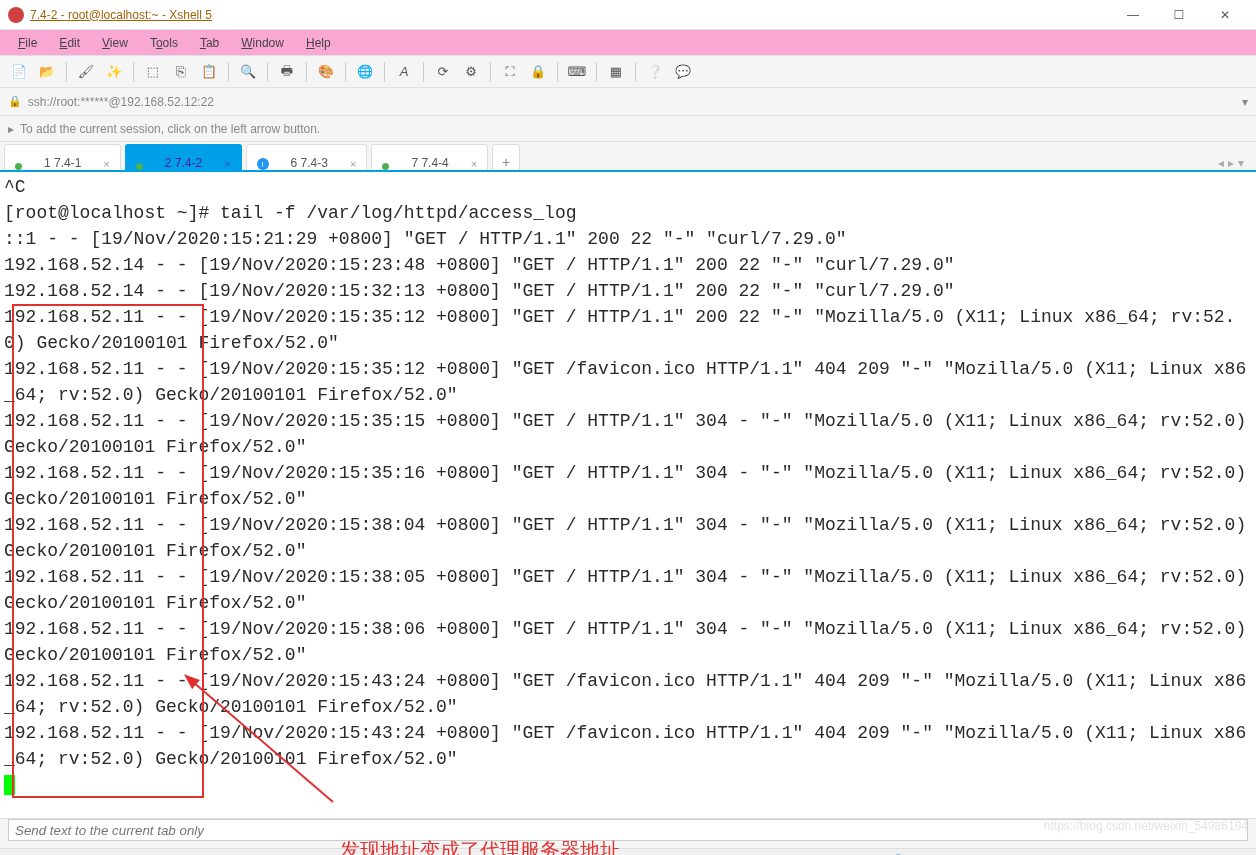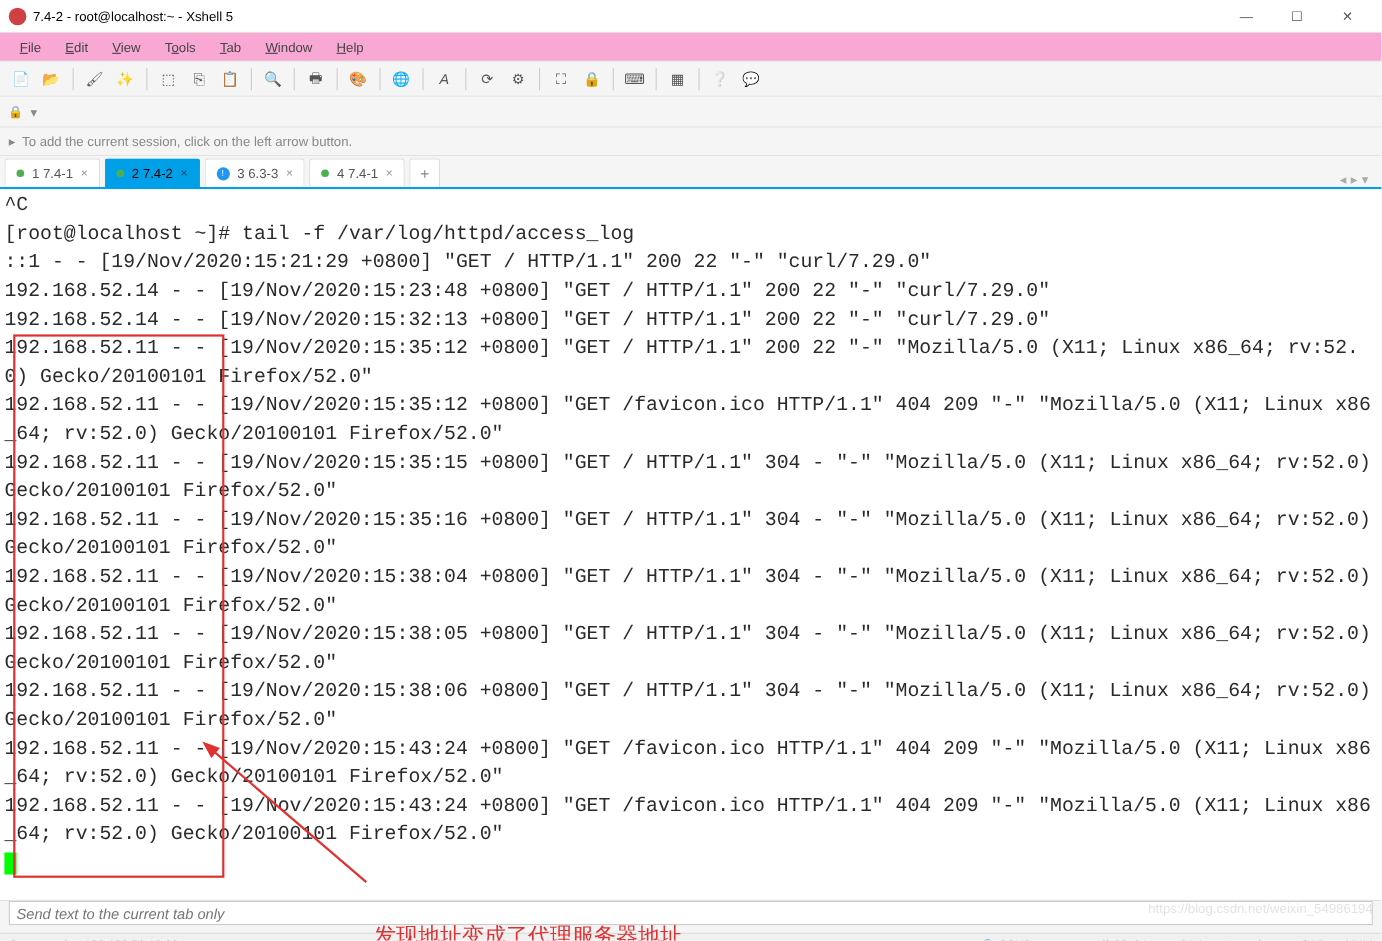--- a/index.html
+++ b/index.html
@@ -1,36 +1,36 @@
 <!DOCTYPE html>
 <html><head>
 <meta charset="utf-8">
 <style>
 * { margin: 0; padding: 0; box-sizing: border-box; }
 body { font-family: "Segoe UI", Tahoma, sans-serif; font-size: 12px; background: #f0f0f0; width: 1256px; height: 855px; overflow: hidden; position: relative; }
 .titlebar { height: 30px; background: #fff; display: flex; align-items: center; padding: 0 8px; border-bottom: 1px solid #e0e0e0; }
 .titlebar .app-icon { width: 16px; height: 16px; background: #d04040; border-radius: 50%; margin-right: 6px; }
-.titlebar .title { flex: 1; color: #000000; }
+.titlebar .title { flex: 1; color: #a16207; text-decoration: underline; }
 .titlebar .winbtns { display: flex; gap: 0; }
 .titlebar .winbtn { width: 46px; height: 30px; display: flex; align-items: center; justify-content: center; color: #555; }
 .menubar { height: 26px; background: #f9a8d4; display: flex; align-items: center; padding: 0 8px; gap: 2px; border-bottom: 1px solid #e0e0e0; }
 .menubar .menu { padding: 3px 10px; color: #444; }
 .menubar .menu .ul { text-decoration: underline; }
 .toolbar { height: 32px; background: #f5f5f5; display: flex; align-items: center; padding: 0 8px; gap: 6px; border-bottom: 1px solid #e0e0e0; }
 .toolbar .tbtn { width: 22px; height: 22px; display: flex; align-items: center; justify-content: center; color: #555; font-size: 13px; }
 .toolbar .sep { width: 1px; height: 20px; background: #ccc; margin: 0 2px; }
 .addrbar { height: 28px; background: #f5f5f5; display: flex; align-items: center; padding: 0 8px; border-bottom: 1px solid #e0e0e0; }
 .addrbar .lock { color: #888; margin-right: 6px; font-size: 11px; }
 .addrbar .addr { color: #888; flex: 1; }
 .addrbar .dd { color: #888; }
 .hintbar { height: 26px; background: #f5f5f5; display: flex; align-items: center; padding: 0 8px; border-bottom: 1px solid #e0e0e0; color: #888; }
 .hintbar .hicon { margin-right: 6px; }
 .tabbar { height: 30px; background: #f5f5f5; display: flex; align-items: flex-end; padding: 0 4px; border-bottom: 2px solid #00a0e9; }
-.tab { height: 26px; display: flex; align-items: center; padding: 0 10px; gap: 7px; background: #fff; border: 1px solid #ddd; border-bottom: none; margin-right: 4px; color: #555; border-radius: 3px 3px 0 0; }
-.tab.active { background: #00a0e9; color: #000000; border-color: #00a0e9; }
+.tab { height: 26px; display: flex; align-items: flex-end; padding: 0 10px; gap: 22px; background: #fff; border: 1px solid #ddd; border-bottom: none; margin-right: 4px; color: #555; border-radius: 3px 3px 0 0; }
+.tab.active { background: #00a0e9; color: #4c1d95; border-color: #00a0e9; }
 .tab .dot { width: 7px; height: 7px; border-radius: 50%; }
 .tab .dot.green { background: #4caf50; }
 .tab .dot.blue { background: #2196f3; color:#fff; font-size:8px; display:flex;align-items:center;justify-content:center;width:12px;height:12px;}
 .tab .close { color: inherit; opacity: 0.6; font-size: 11px; }
 .tab.plus { width: 28px; justify-content: center; font-size: 14px; color: #888; }
 .tabnav { margin-left: auto; display: flex; align-items: center; gap: 4px; color: #aaa; padding-right: 8px; }
 .terminal { background: #fff; font-family: "Consolas", "Courier New", monospace; font-size: 18px; line-height: 26px; padding: 2px 4px; color: #2a2a2a; white-space: pre-wrap; word-break: break-all; height: 646px; overflow: hidden; position: relative; }
 .cursor { display: inline-block; width: 11px; height: 20px; background: #00ff00; vertical-align: text-bottom; }
 .redbox { position: absolute; border: 2px solid #e03030; pointer-events: none; }
 .arrow-svg { position: absolute; pointer-events: none; }
@@ -96,20 +96,21 @@
   <div class="tbtn">⌨</div>
   <div class="sep"></div>
   <div class="tbtn">▦</div>
   <div class="sep"></div>
   <div class="tbtn">❔</div>
   <div class="tbtn">💬</div>
 </div>
 
 <div class="addrbar">
   <span class="lock">🔒</span>
+  <span class="addr">ssh://root:******@192.168.52.12:22</span>
   <span class="dd">▾</span>
 </div>
 
 <div class="hintbar">
   <span class="hicon">▸</span>
   <span>To add the current session, click on the left arrow button.</span>
 </div>
 
 <div class="tabbar">
   <div class="tab">
@@ -117,26 +118,26 @@
     <span>1 7.4-1</span>
     <span class="close">×</span>
   </div>
   <div class="tab active">
     <span class="dot green"></span>
     <span>2 7.4-2</span>
     <span class="close">×</span>
   </div>
   <div class="tab">
     <span class="dot blue">!</span>
-    <span>3 6.3-3</span>
+    <span>6 7.4-3</span>
     <span class="close">×</span>
   </div>
   <div class="tab">
     <span class="dot green"></span>
-    <span>4 7.4-1</span>
+    <span>7 7.4-4</span>
     <span class="close">×</span>
   </div>
   <div class="tab plus">+</div>
   <div class="tabnav">
     <span>◂</span>
     <span>▸</span>
     <span>▾</span>
   </div>
 </div>
 

